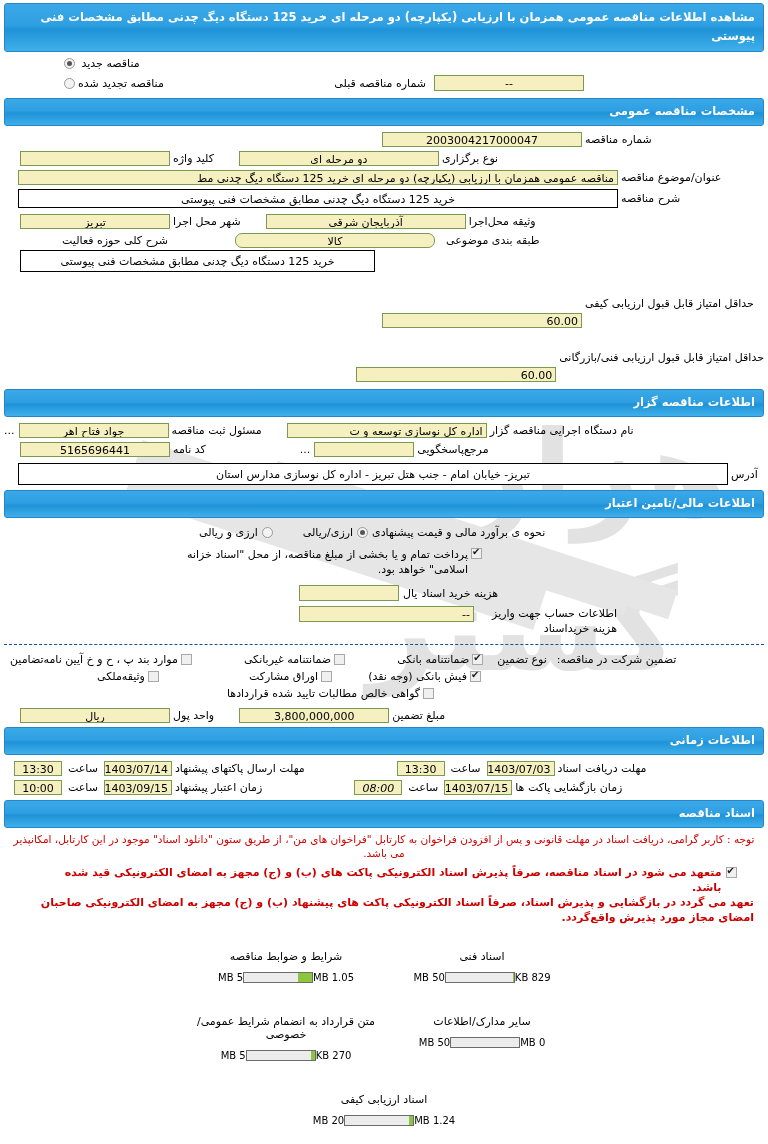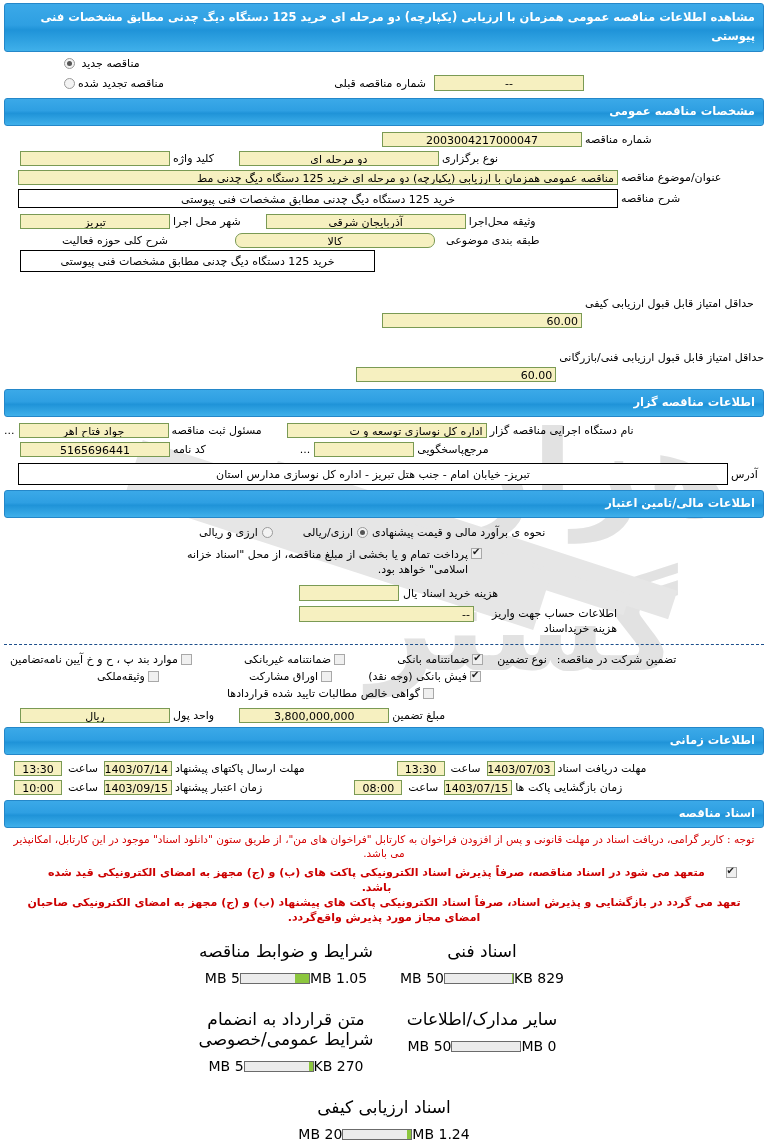--- a/index.html
+++ b/index.html
@@ -134,31 +134,31 @@
   .prg {
     width: 70px; height: 11px;
     border: 1px solid #6b6b6b;
     background: #ececec;
     box-sizing: border-box;
     position: relative;
     overflow: hidden;
     direction: rtl;
   }
   .prg .fill { height: 100%; background: #8cc63e; }
-  .prg-txt { font-size: 14px; color: #000; font-family: "DejaVu Sans", sans-serif; }
+  .prg-txt { font-size: 10px; color: #000; font-family: "DejaVu Sans", sans-serif; }
   .doc-col { text-align: center; }
-  .doc-lbl { font-size: 17px; margin-bottom: 9px; }
+  .doc-lbl { font-size: 11px; margin-bottom: 9px; margin-top: 9px; }
 
   .hr-dash { border: 0; border-top: 1px dashed #1c4f8c; margin: 6px 0 0 0; }
   .footer-links { text-align: center; margin-top: 13px; }
   .footer-links a {
     color: #2222cc; font-size: 11px; text-decoration: none; margin: 0 5px;
   }
   .warn { color: #d40000; font-size: 10.5px; line-height: 14px; text-align: center; }
-  .pledge { color: #cc0000; font-size: 11px; font-weight: bold; line-height: 15px; text-align: center; }
+  .pledge { color: #cc0000; font-size: 11px; font-weight: bold; line-height: 15px; text-align: right; }
 </style>
 </head>
 <body>
 
 <div class="watermark">
   <div class="wm-text wm-b">گستر</div>
   <div class="wm-text wm-a">هزار</div>
   <div class="wm-band" style="width:30px;height:420px;top:330px;right:280px;"></div>
   <div class="wm-band" style="width:22px;height:420px;top:330px;right:330px;"></div>
   <div class="wm-band" style="width:60px;height:430px;top:320px;right:400px;"></div>
@@ -399,21 +399,21 @@
       <span class="lbl" style="margin:0 6px;">ساعت</span>
       <div class="fld ctr" style="flex:0 0 48px;">13:30</div>
       <div style="flex:0 0 10px;"></div>
     </div>
 
     <div class="row" style="margin-bottom:5px;">
       <div style="flex:1 1 auto;"></div>
       <span class="lbl">زمان بازگشایی پاکت ها</span>
       <div class="fld ctr" style="flex:0 0 68px;margin-right:3px;">1403/07/15</div>
       <span class="lbl" style="margin:0 6px;">ساعت</span>
-      <div class="fld ctr" style="flex:0 0 48px;">08:00</div>
+      <div class="fld ctr" style="flex:0 0 48px;font-style:italic;">08:00</div>
       <div style="flex:0 0 92px;"></div>
       <span class="lbl">زمان اعتبار پیشنهاد</span>
       <div class="fld ctr" style="flex:0 0 68px;margin-right:3px;">1403/09/15</div>
       <span class="lbl" style="margin:0 6px;">ساعت</span>
       <div class="fld ctr" style="flex:0 0 48px;">10:00</div>
       <div style="flex:0 0 10px;"></div>
     </div>
   </div>
 
   <div class="bar">اسناد مناقصه</div>

